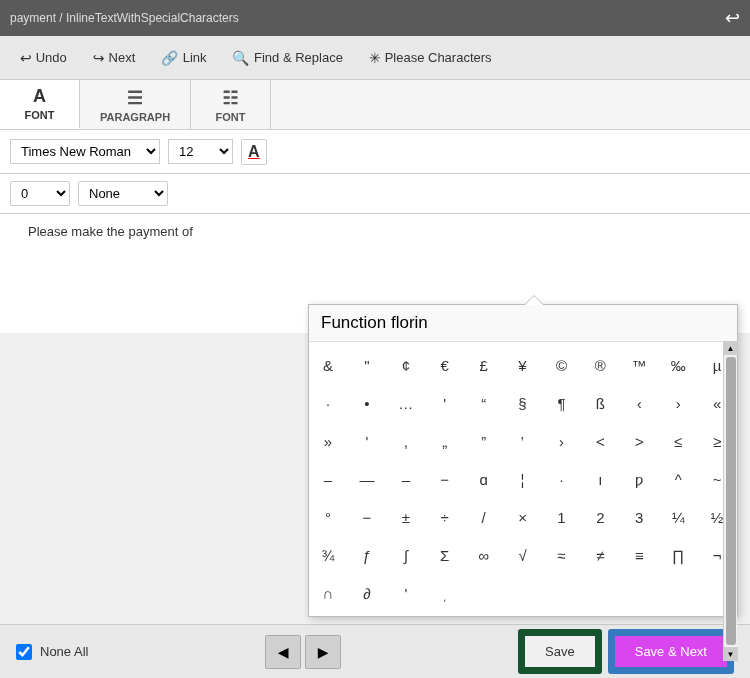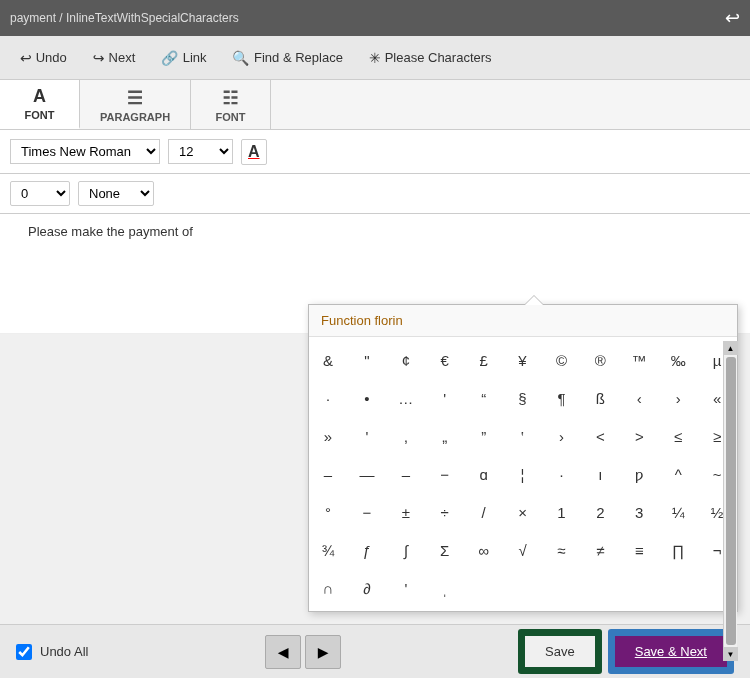--- a/index.html
+++ b/index.html
@@ -124,21 +124,21 @@
       border-radius: 2px;
       width: 60px;
     }
     .none-select {
       border: 1px solid #ccc;
       padding: 3px 6px;
       font-size: 13px;
       background: white;
       cursor: pointer;
       border-radius: 2px;
-      width: 76px;
+      width: 90px;
     }
 
     
     .editor-area {
       background: white;
       padding: 10px 28px;
       min-height: 120px;
       color: #333;
       font-size: 13px;
       border-bottom: 1px solid #eee;
@@ -151,22 +151,22 @@
       top: 90px;
       left: 308px;
       background: white;
       border: 1px solid #bbb;
       box-shadow: 2px 2px 8px rgba(0,0,0,0.2);
       width: 430px;
       z-index: 100;
     }
     .popup-header {
       padding: 8px 12px;
-      font-size: 13px;
-      color: #a16207;
+      font-size: 17px;
+      color: #000000;
       border-bottom: 1px solid #e0e0e0;
       background: #f9f9f9;
     }
     .popup-scroll-area {
       overflow-y: auto;
       max-height: 320px;
       padding: 4px 0;
     }
     .char-grid {
       display: grid;
@@ -286,24 +286,23 @@
     .action-btn {
       padding: 8px 20px;
       font-size: 13px;
       cursor: pointer;
       border: 7px solid #14532d;
       border-radius: 3px;
       background: #f0f0f0;
       color: #333;
     }
     .action-btn.primary {
-      background: #701a75;
+      background: #d946ef;
       color: white;
       border-color: #357abd;
-      text-decoration: underline;
     }
 
     .main-content {
       position: relative;
     }
   </style>
 </head>
 <body>
 
 <div class="breadcrumb-bar">
@@ -470,21 +469,21 @@
       <div class="scroll-up">▲</div>
       <div class="scroll-thumb"></div>
       <div class="scroll-down">▼</div>
     </div>
   </div>
 </div>
 
 <div class="bottom-bar">
   <div class="show-all-area">
     <input type="checkbox" class="show-all-checkbox" checked="" style="">
-    <span class="show-all-label">Undo All</span>
+    <span class="show-all-label">None All</span>
   </div>
   <div class="nav-btns">
     <button class="nav-btn">◀</button>
     <button class="nav-btn">▶</button>
   </div>
   <div class="action-btns">
     <button class="action-btn">Save</button>
     <button class="action-btn primary">Save &amp; Next</button>
   </div>
 </div>

